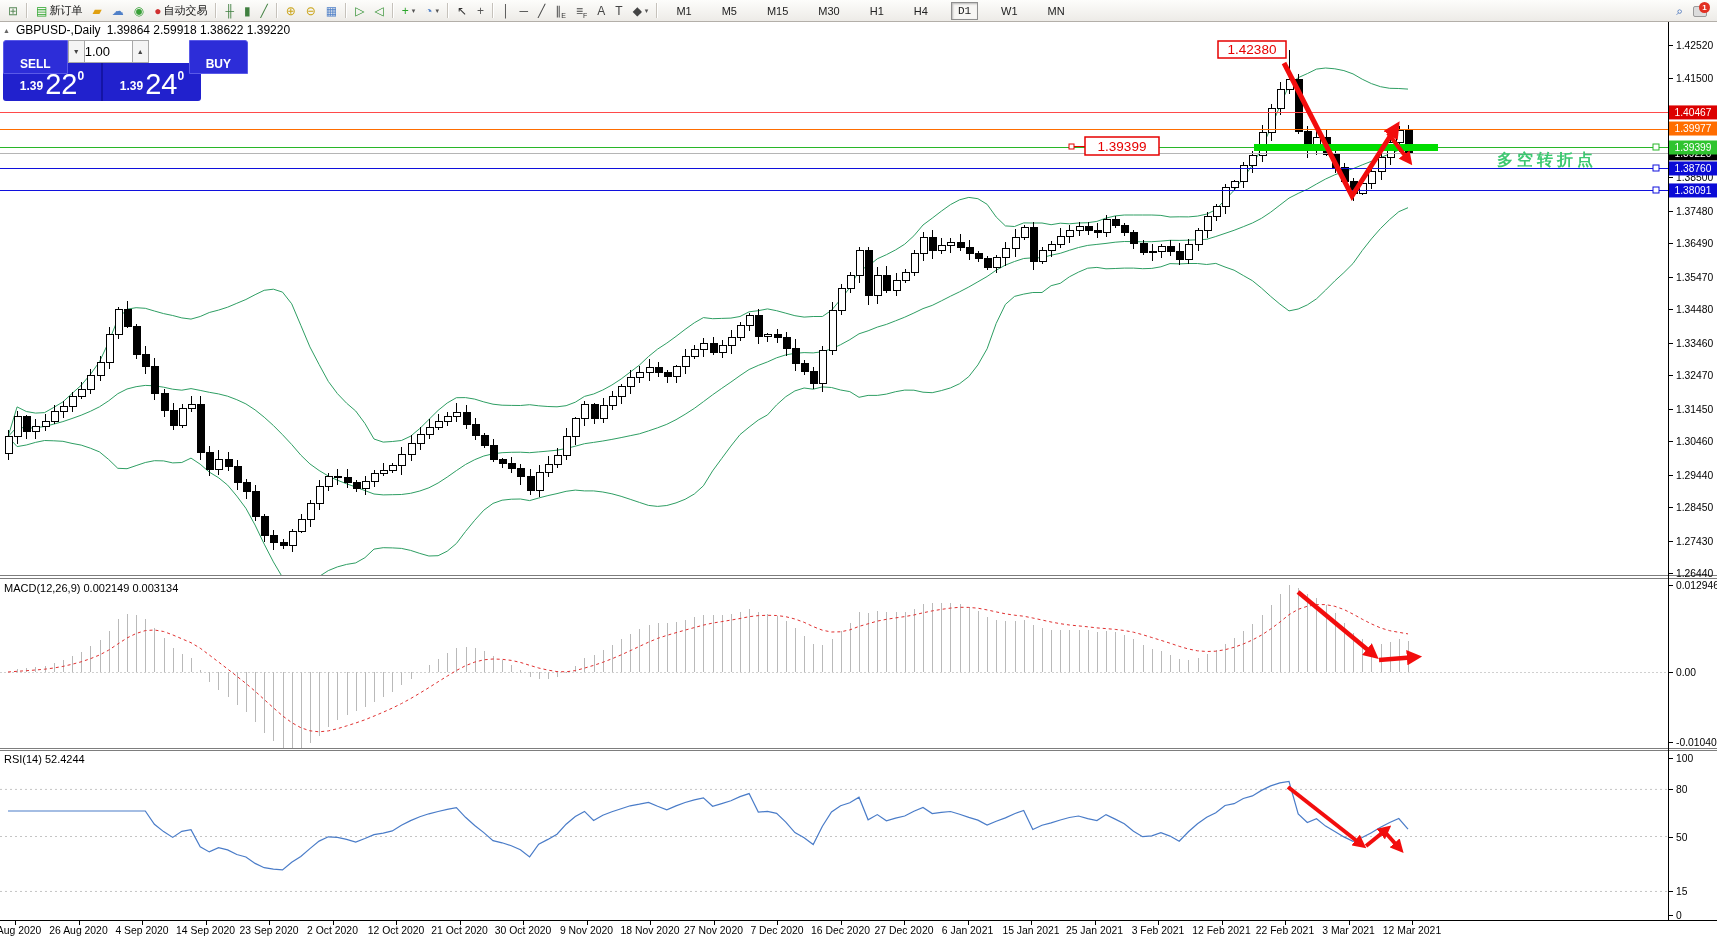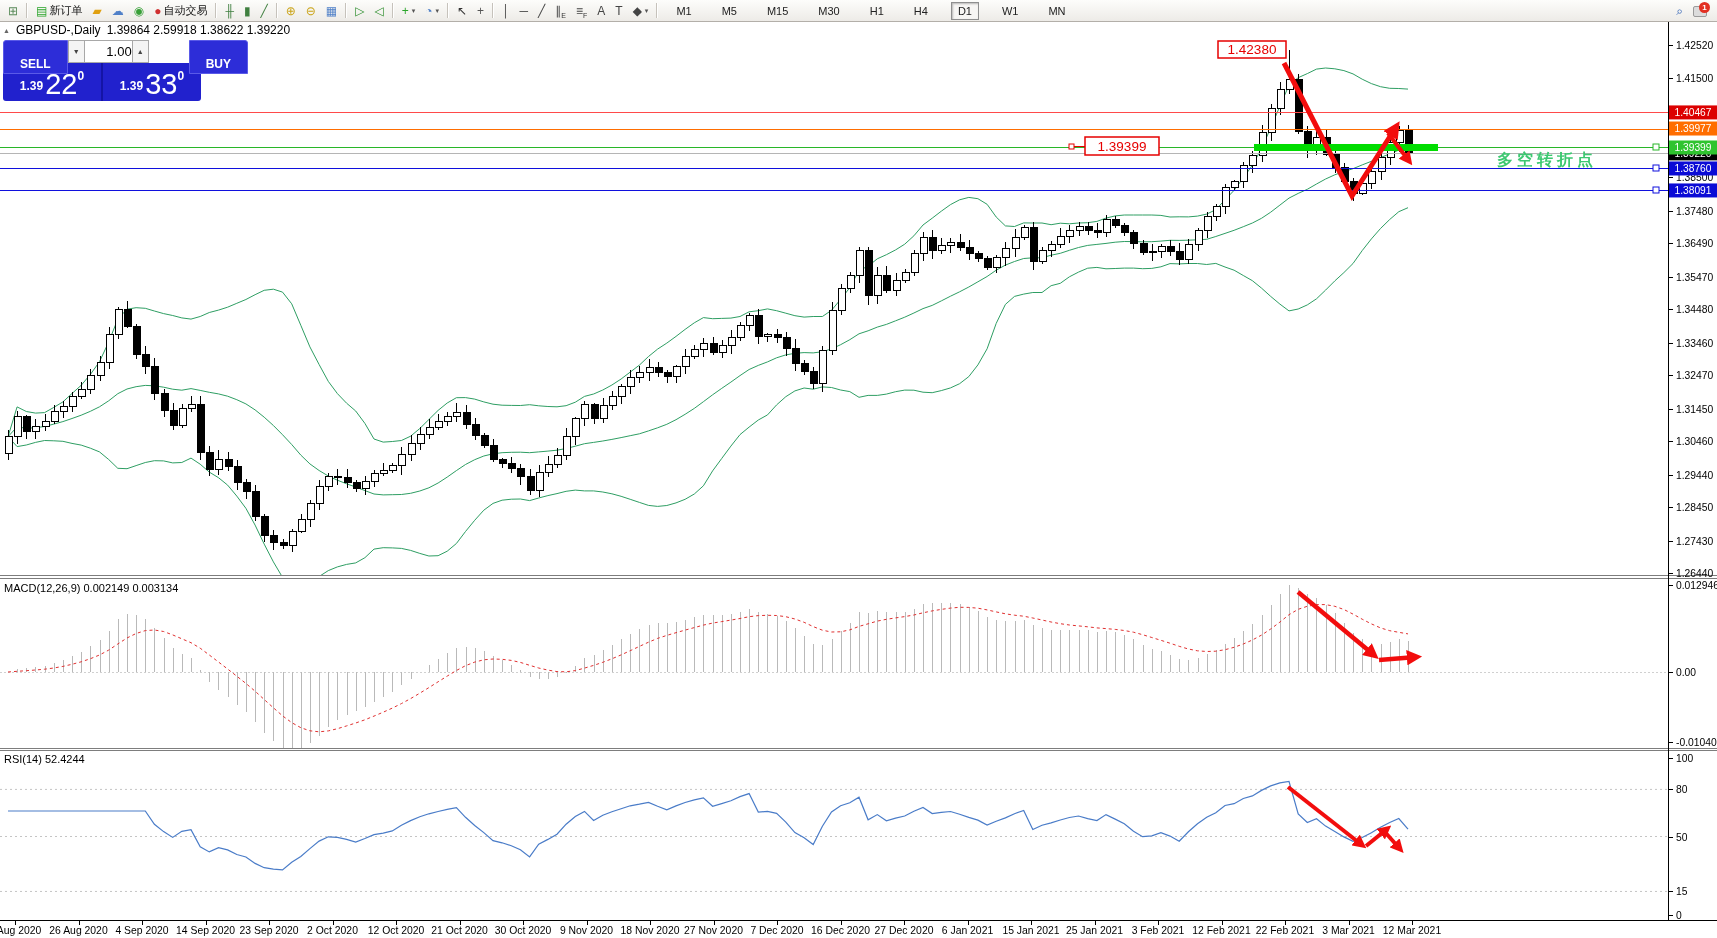--- a/index.html
+++ b/index.html
@@ -12,42 +12,42 @@
   .tb-btn{height:18px;margin:0 1px;padding:0 3px;background:transparent;border:1px solid transparent;
     border-radius:2px;display:inline-flex;align-items:center;gap:2px;cursor:default;
     font-family:"Liberation Sans",sans-serif;}
   .tb-g{font-size:12px;line-height:1;}
   .tb-lbl{font-size:11px;color:#111;}
   .tb-dd{font-size:7px;color:#555;margin-left:1px;}
   .tb-sub{font-size:7px;color:#333;align-self:flex-end;margin-left:-2px;}
   .tb-sep{width:1px;height:15px;background:#c6c2bb;border-right:1px solid #fff;margin:0 3px;}
   .tf-btn{height:18px;margin:8px;padding:0 6px;border:1px solid transparent;background:transparent;
     font:11px "Liberation Sans",sans-serif;color:#222;}
-  .tf-btn.active{background:#f7f6f4;border-color:#8f8f8f;box-shadow:inset 1px 1px 2px rgba(0,0,0,.25);}
+  .tf-btn.active{background:#f7f6f4;border-color:#8f8f8f;box-shadow:inset 1px 1px 2px rgba(0,0,0,.25);font-family:Liberation Mono, monospace;}
   .tb-right{margin-left:auto;display:flex;align-items:center;gap:4px;padding-right:4px;}
   .notif{position:relative;width:18px;height:18px;border:none;background:transparent;}
   .bubble{position:absolute;left:1px;top:4px;width:12px;height:9px;background:#dcdcdc;
     border:1px solid #9a9a9a;border-radius:2px;}
   .nbadge{position:absolute;top:0;right:0;width:11px;height:11px;border-radius:50%;
     background:#e23022;color:#fff;font-size:8px;line-height:11px;text-align:center;font-weight:bold;}
   
   #chart-svg{position:absolute;top:0;left:0;z-index:1;}
   #symbol-row{position:absolute;left:3px;top:23px;z-index:5;font-size:12px;color:#000;
     display:flex;align-items:center;gap:6px;}
   #symbol-row .collapse{font-size:7px;color:#666;}
   
   #quote-panel{position:absolute;left:3px;top:40px;width:198px;z-index:5;}
   .qp-row1{display:flex;height:23px;}
   .qp-btn{background:#2d2dd8;color:#fff;font:bold 12px "Liberation Sans",sans-serif;
     border:1px solid #5a5ae8;flex:0 0 56px;padding:16px;}
   .qp-btn.sell{border-radius:3px 0 0 0;}
   .qp-btn.buy{border-radius:0 3px 0 0;margin-left:40px;}
   .vol-btn{flex:0 0 17px;background:#f4f4f4;border:1px solid #a8a8a8;font-size:7px;color:#444;padding:0;}
   .vol-input{flex:0 0 47px;width:47px;border:1px solid #a8a8a8;border-left:none;border-right:none;
-    font:13px "Liberation Sans",sans-serif;text-align:right;padding:0;}
+    font:13px "Liberation Sans",sans-serif;text-align:left;padding:0;}
   .qp-prices{display:flex;height:38px;background:#2121cd;color:#fff;border-radius:0 0 3px 3px;}
   .qp-price{flex:1;display:flex;align-items:flex-end;justify-content:center;padding-bottom:4px;}
   .qp-price.buyp{border-left:2px solid #1414a6;}
   .qp-small{font-size:12px;font-weight:bold;margin-bottom:4px;}
   .qp-big{font-size:29px;line-height:26px;margin-left:2px;}
   .qp-sup{font-size:12px;font-weight:bold;margin-bottom:14px;}
   svg text{font-family:"Liberation Sans",sans-serif;}
 </style>
 </head>
 <body>
@@ -812,18 +812,18 @@
       <button class="qp-btn buy">BUY</button>
     </div>
     <div class="qp-prices">
       <div class="qp-price">
         <span class="qp-small">1.39</span>
         <span class="qp-big">22</span>
         <span class="qp-sup">0</span>
       </div>
       <div class="qp-price buyp">
         <span class="qp-small">1.39</span>
-        <span class="qp-big">33</span>
+        <span class="qp-big">24</span>
         <span class="qp-sup">0</span>
       </div>
     </div>
   </div>
 </div>
 
 </body></html>

